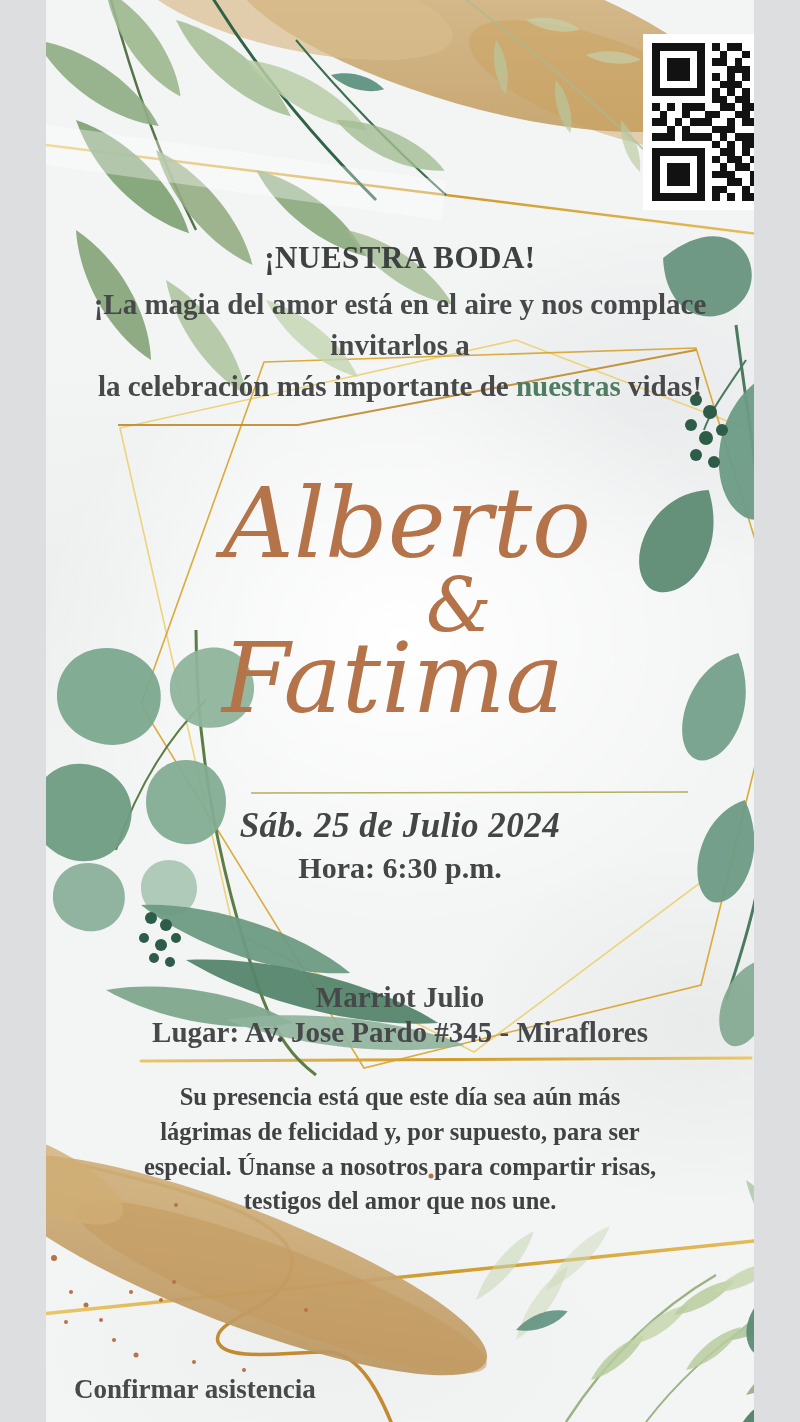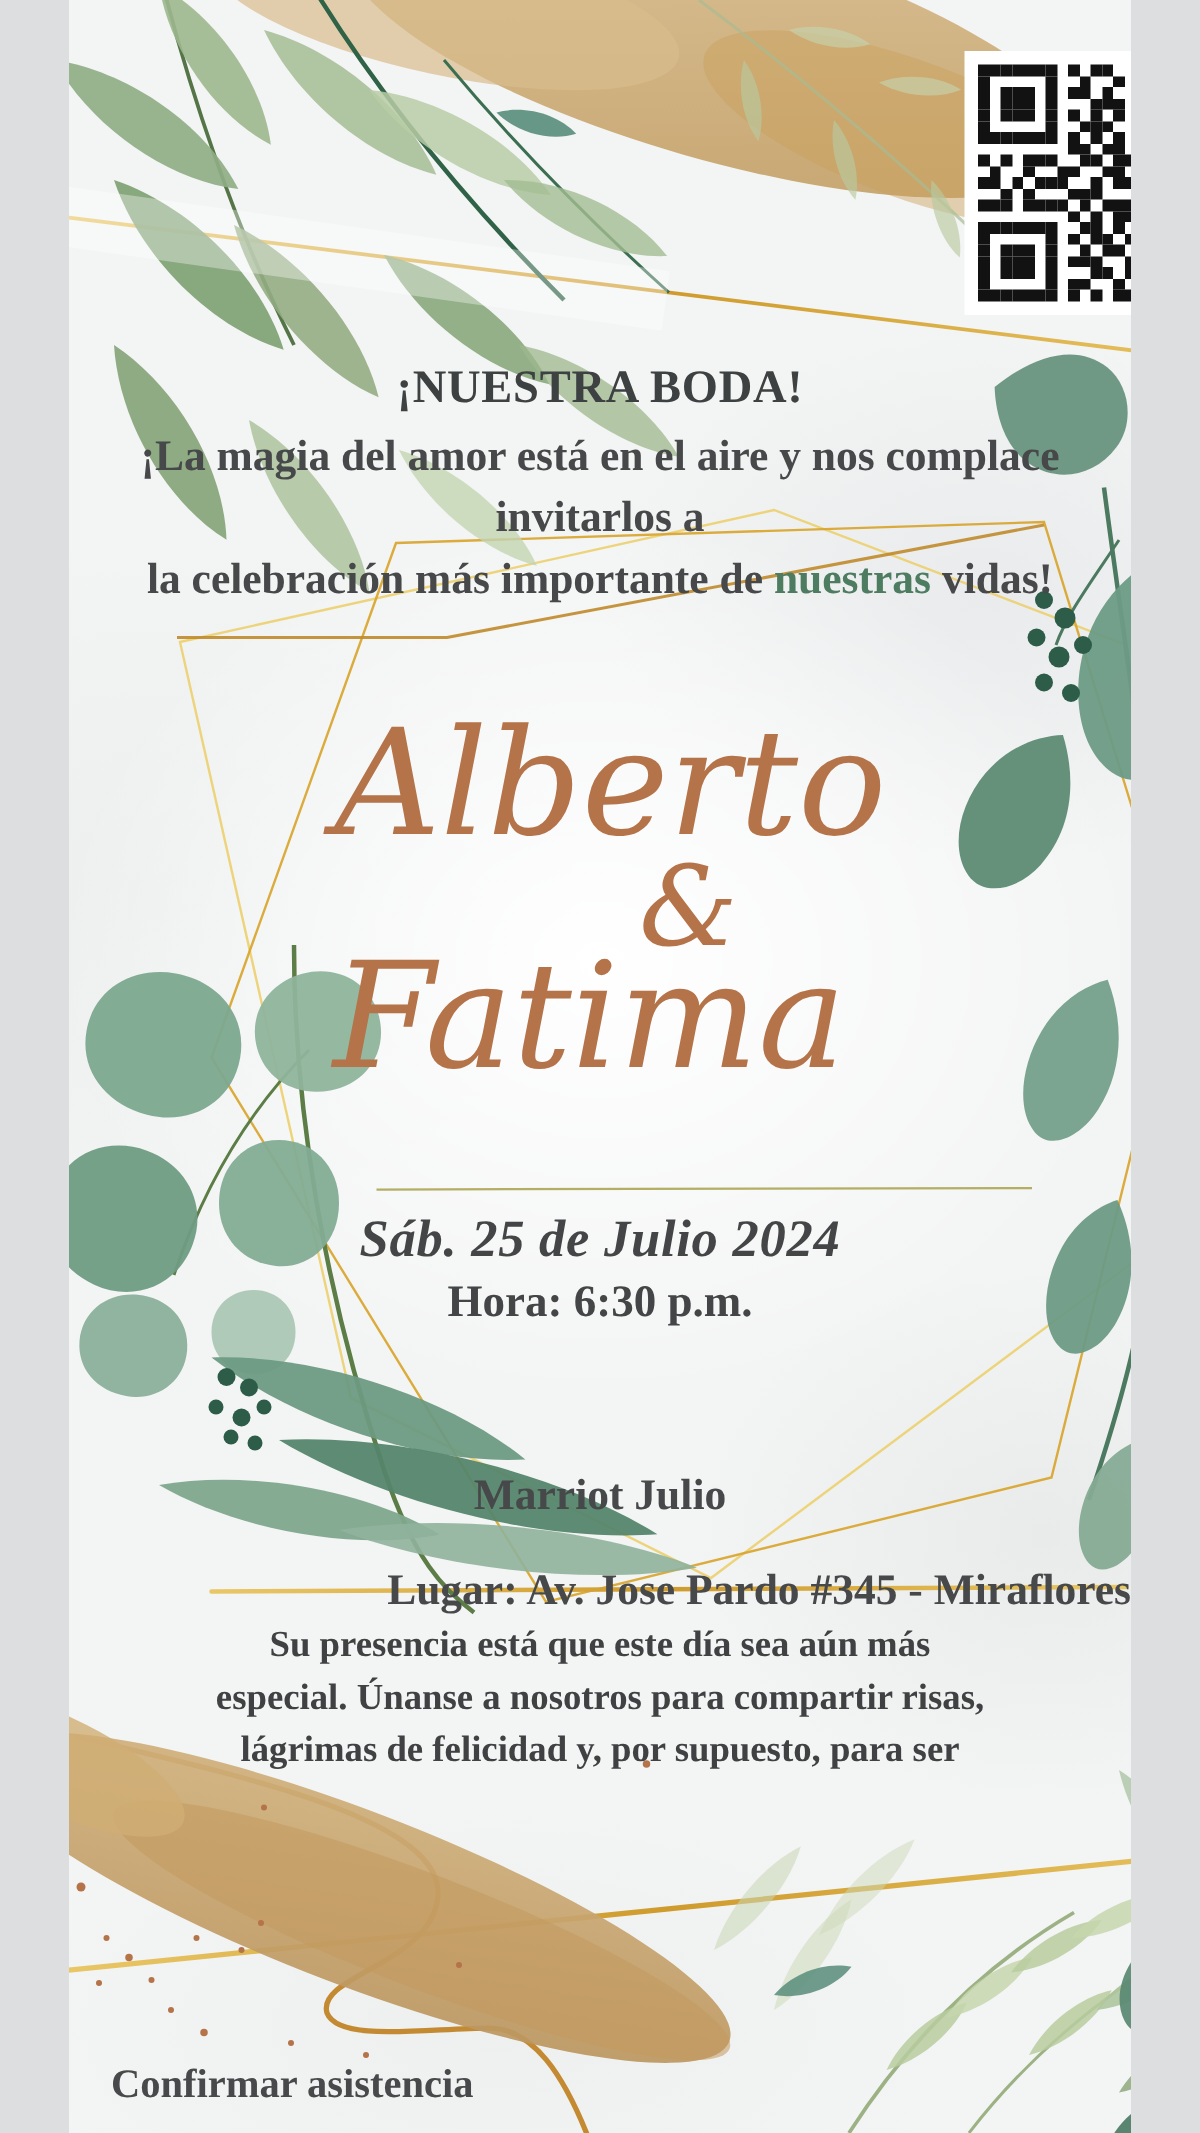--- a/index.html
+++ b/index.html
@@ -20,21 +20,21 @@
   .subtitle{top:284px;font-size:29px;font-weight:bold;color:#464849;line-height:1.42;margin:0;}
   .subtitle .green{color:#4e7c61;}
   .names{top:462px;color:#b5734a;font-family:"DejaVu Serif", serif;font-style:italic;z-index:3;}
   .name{font-size:98px;line-height:1.25;font-weight:normal;}
   .name1{margin-left:14px;}
   .amp{font-size:74px;line-height:.55;margin-left:118px;}
   .name2{margin-top:-8px;margin-left:-14px;}
   .date{top:806px;font-size:35px;font-weight:bold;color:#434546;letter-spacing:.5px;font-style:italic;}
   .time{top:851px;font-size:30px;font-weight:bold;color:#434546;}
   .venue-name{top:981px;font-size:29px;font-weight:bold;color:#46484a;}
-  .venue-address{top:1044px;font-size:29px;font-weight:bold;color:#46484a;text-align:right;}
+  .venue-address{top:1016px;font-size:29px;font-weight:bold;color:#46484a;}
   .message{top:1080px;font-size:24.5px;font-weight:bold;color:#3f4142;line-height:1.42;}
   .rsvp{position:absolute;left:28px;top:1374px;font-size:27px;font-weight:bold;color:#47494b;z-index:3;text-align:left;}
   .qr{position:absolute;left:597px;top:34px;width:176px;height:176px;background:#ffffff;z-index:4;
       box-sizing:border-box;padding:9px;}
   #qr-grid{display:grid;width:158px;height:158px;grid-template-columns:repeat(21,1fr);grid-template-rows:repeat(21,1fr);}
   #qr-grid div{background:transparent;}
   #qr-grid div.qm{background:#121212;}
 </style>
 </head>
 <body>
@@ -672,18 +672,19 @@
   </div>
 
   <div class="txt date">Sáb. 25 de Julio 2024</div>
   <div class="txt time">Hora: 6:30 p.m.</div>
 
   <div class="txt venue-name">Marriot Julio</div>
   <div class="txt venue-address">Lugar: Av. Jose Pardo #345 - Miraflores</div>
 
   <div class="txt message">
     <div>Su presencia está que este día sea aún más</div>
+    <div>lágrimas de felicidad y, por supuesto, para ser</div>
     <div>especial. Únanse a nosotros para compartir risas,</div>
-    <div>lágrimas de felicidad y, por supuesto, para ser</div>
+    <div>testigos del amor que nos une.</div>
   </div>
 
   <div class="rsvp">Confirmar asistencia</div>
 </div>
 
 </body></html>

